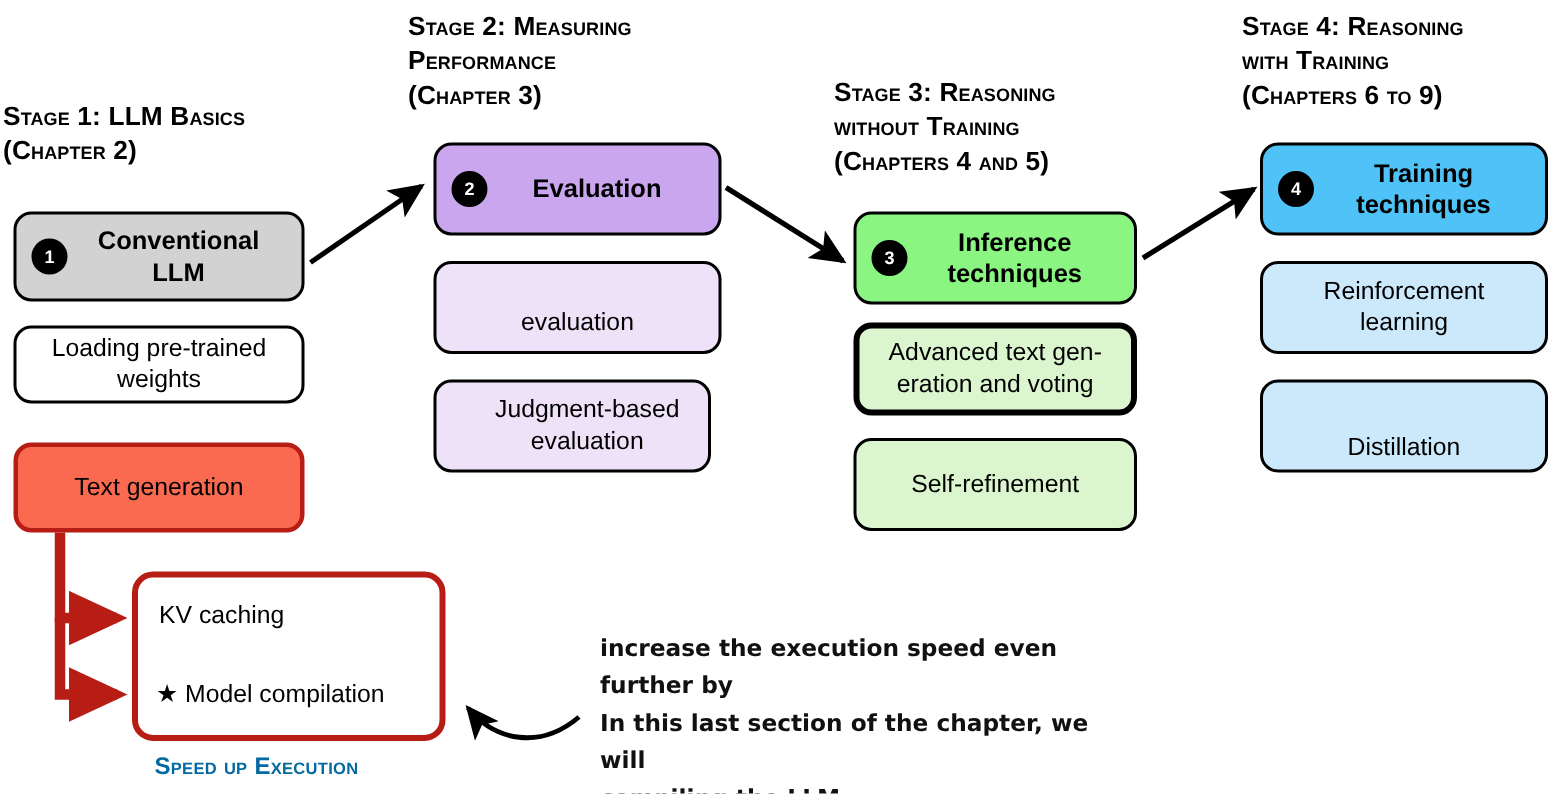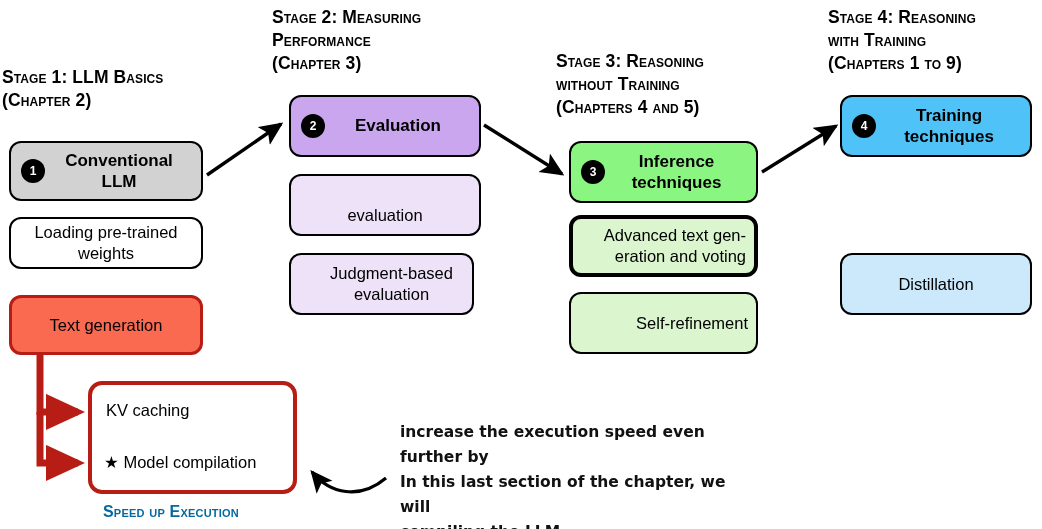--- a/index.html
+++ b/index.html
@@ -35,21 +35,21 @@
   }
   .node.head .txt{padding-left:26px;}
 
   
   .fill-grey  {background:#d2d2d2;}
   .fill-white {background:#ffffff;}
   .fill-red   {background:#fa6a51;border-color:#b81d15;border-width:3.5px;}
   .fill-purple{background:#c9a6ee;}
   .fill-lpurp {background:#eee2f8;}
   .fill-green {background:#8bf582;}
-  .fill-lgreen{background:#dbf5cf;text-align:right;}
+  .fill-lgreen{background:#dbf5cf;}
   .fill-blue  {background:#4fc3f7;}
   .fill-lblue {background:#cce9fb;}
 
   
   .red-group{
     position:absolute;box-sizing:border-box;border:4px solid #b81d15;
     border-radius:14px;background:#fff;
   }
   .red-item{
     position:absolute;font-size:16.5px;color:#000;white-space:nowrap;
@@ -159,33 +159,39 @@
     </span>
   </div>
 
   <div class="node fill-lgreen" style="left:569px;top:292px;width:189px;height:62px;">
     <span class="txt">Self-refinement</span>
   </div>
 
   <div class="stage-title" style="left:828px;top:6px;width:212px;">
     <div>Stage 4: Reasoning</div>
     <div>with Training</div>
-    <div>(Chapters 1 to 9)</div>
+    <div>(Chapters 6 to 9)</div>
   </div>
 
   <div class="node head fill-blue" style="left:840px;top:95px;width:192px;height:62px;">
     <span class="badge">4</span>
     <span class="txt">
       <span>Training</span><br>
       <span>techniques</span>
     </span>
   </div>
 
-
-  <div class="node fill-lblue" style="left:840px;top:253px;width:192px;height:62px;">
+  <div class="node fill-lblue" style="left:840px;top:174px;width:192px;height:62px;">
+    <span class="txt">
+      <span>Reinforcement</span><br>
+      <span>learning</span>
+    </span>
+  </div>
+
+  <div class="node fill-lblue" style="left:840px;top:253px;width:192px;height:62px;align-items:flex-end;">
     <span class="txt">Distillation</span>
   </div>
 
   <div class="annotation" style="left:400px;top:420px;">
     <div>increase the execution speed even further by</div>
     <div>In this last section of the chapter, we will</div>
     <div>compiling the LLM</div>
   </div>
 
   <svg class="overlay" viewBox="0 0 1042 529">

